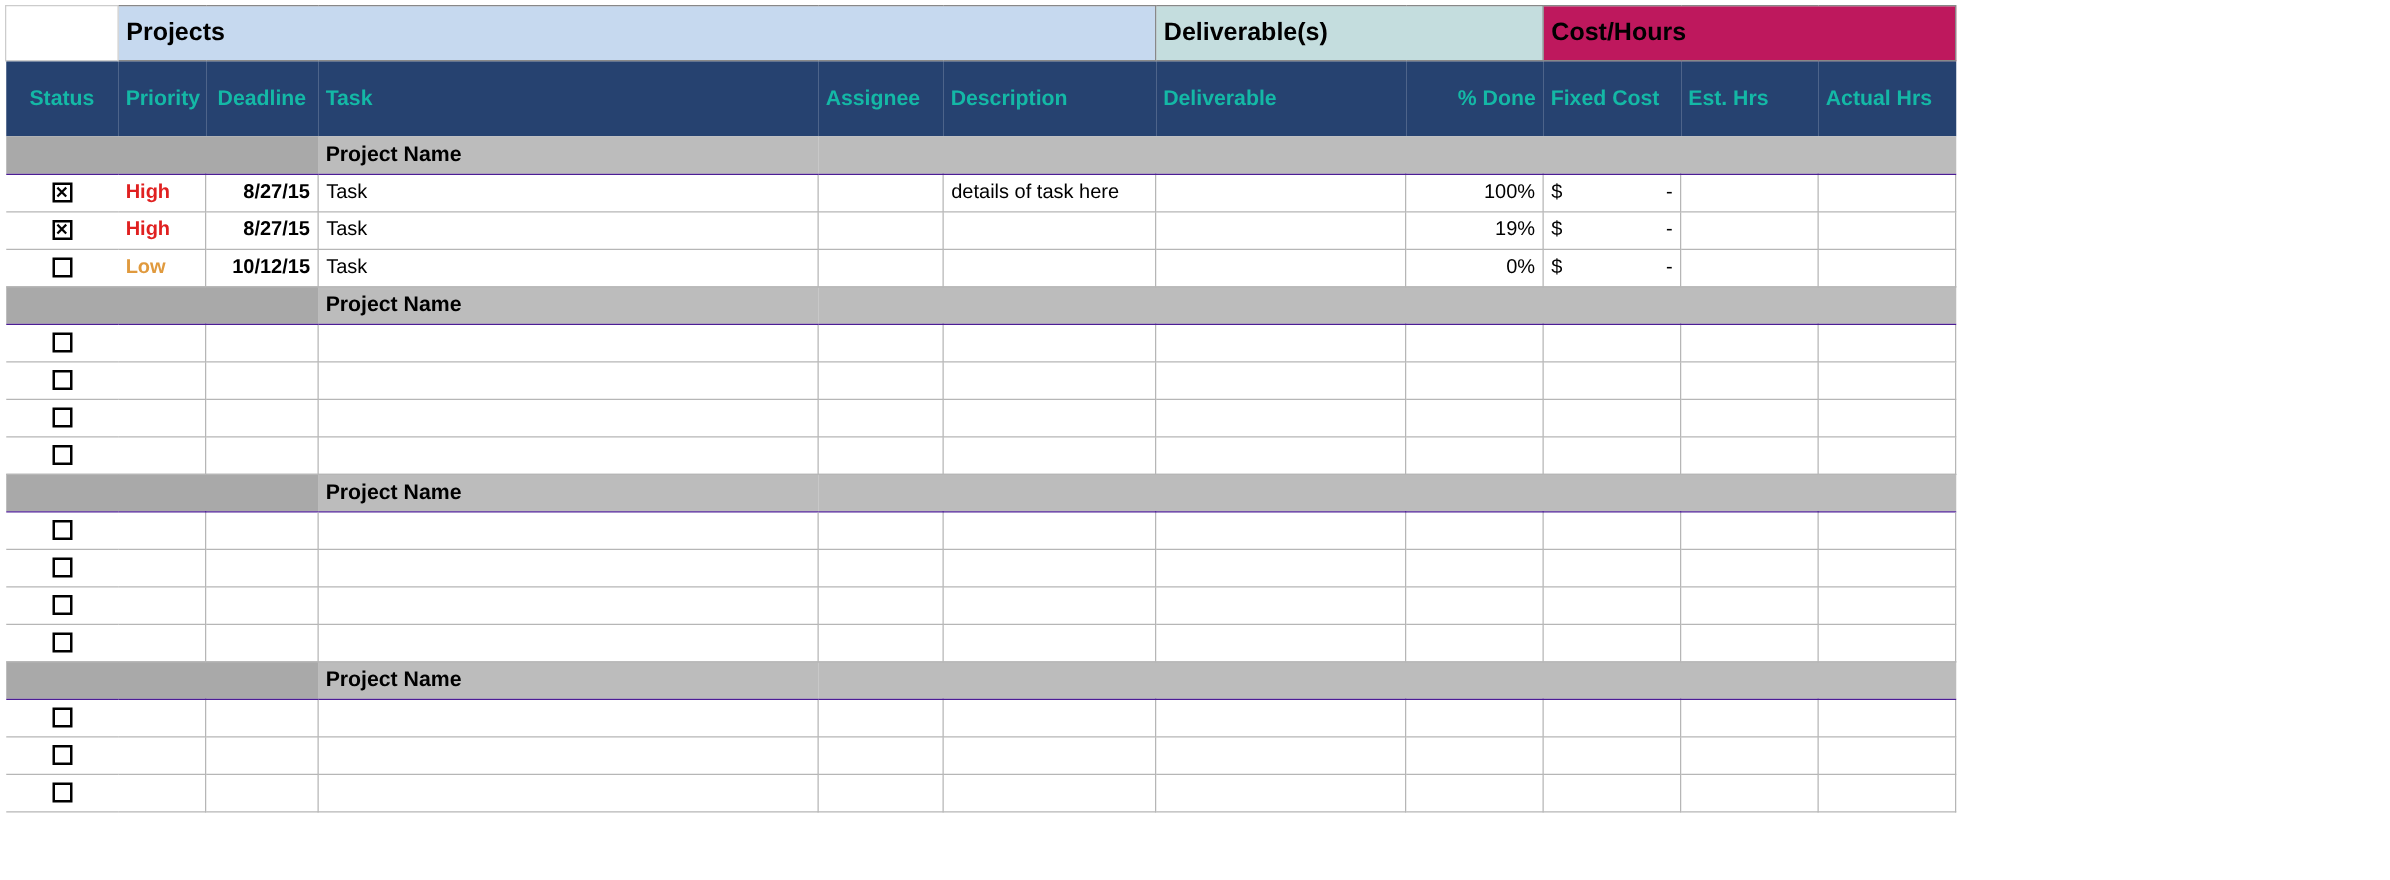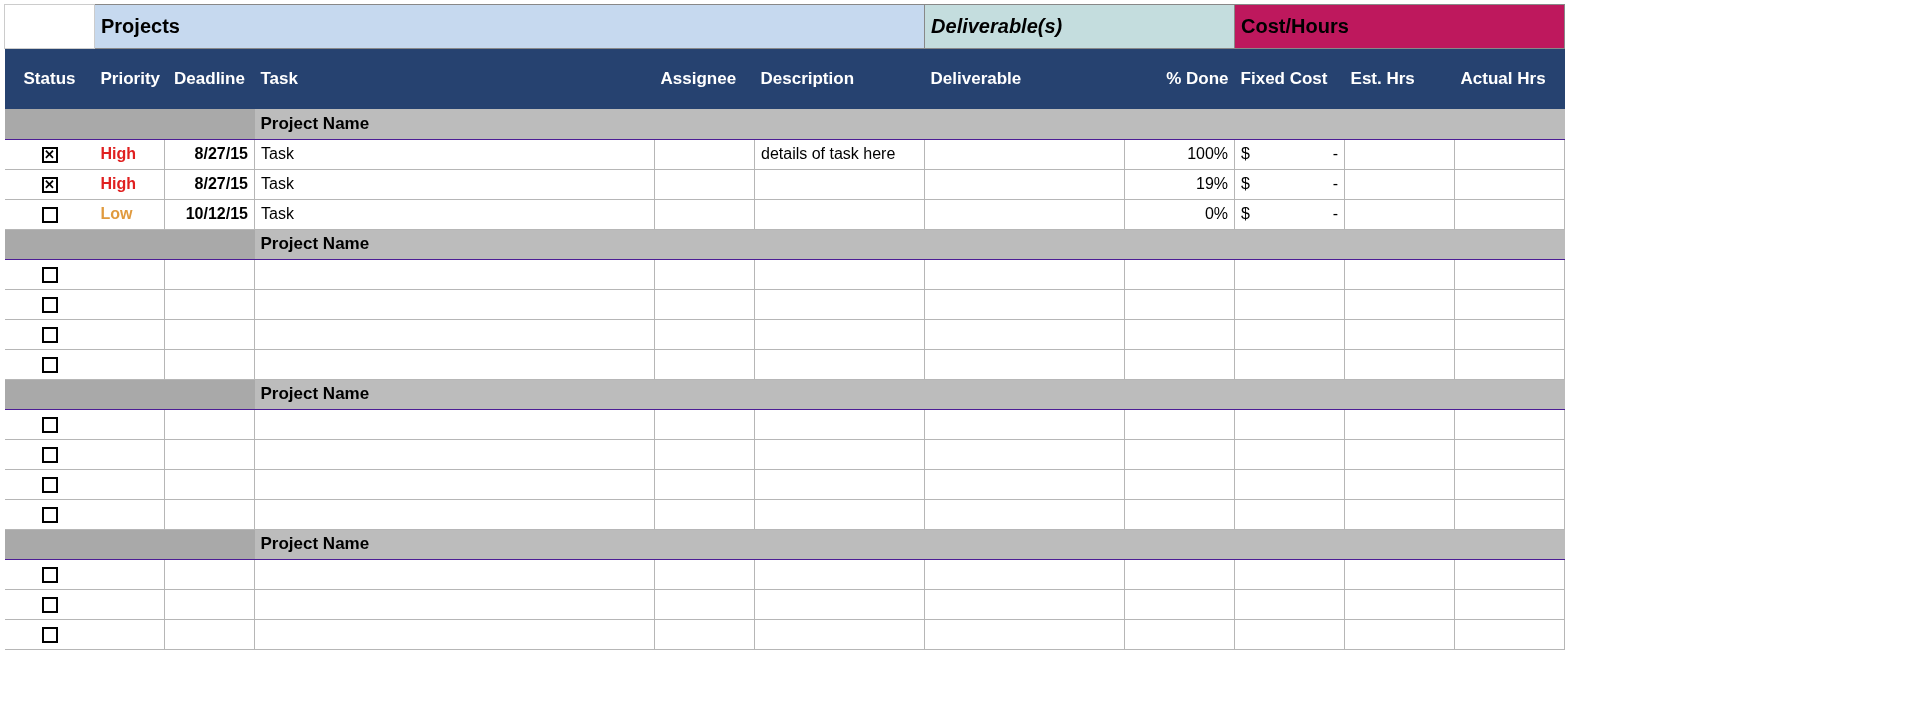--- a/index.html
+++ b/index.html
@@ -32,27 +32,27 @@
   
   .sec td {
     font-weight: bold;
     font-size: 20px;
     padding: 2px 6px;
     border: 1px solid #888;
     height: 44px;
   }
   .sec .blank { background:#fff; border:1px solid #ccc; }
   .sec .proj  { background:#c6d9ef; }
-  .sec .deliv { background:#c4ddde;font-style:italic; }
+  .sec .deliv { background:#c4ddde; }
   .sec .cost  { background:#be185d; }
 
   
   .colhdr td {
     background:#264270;
-    color:#ffffff;
+    color:#14b8a6;
     font-weight:bold;
     font-size:17px;
     padding:20px 6px;
     height:36px;
     white-space:nowrap;
   }
   .colhdr .status   { text-align:center; }
   .colhdr .priority { text-align:left; }
   .colhdr .deadline { text-align:center;margin-left:36px; }
   .colhdr .task     { text-align:left; }

